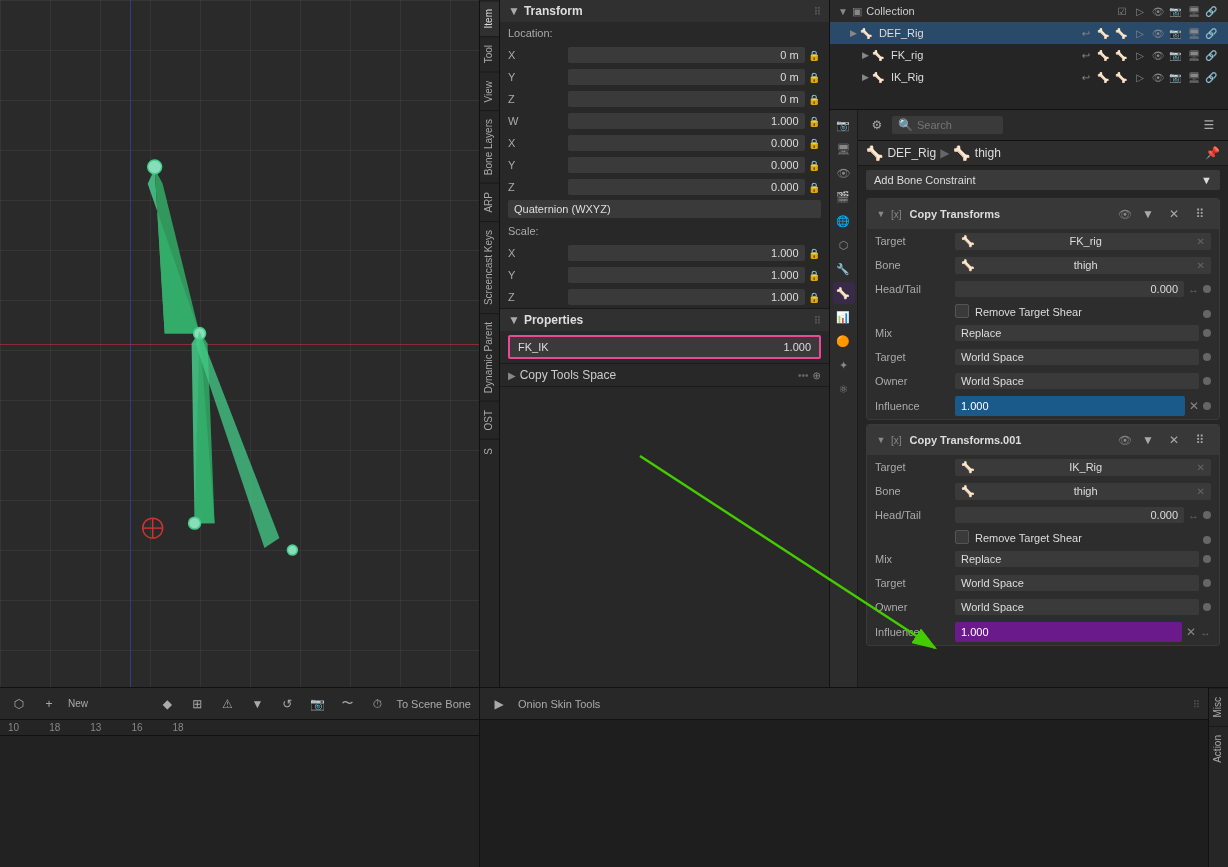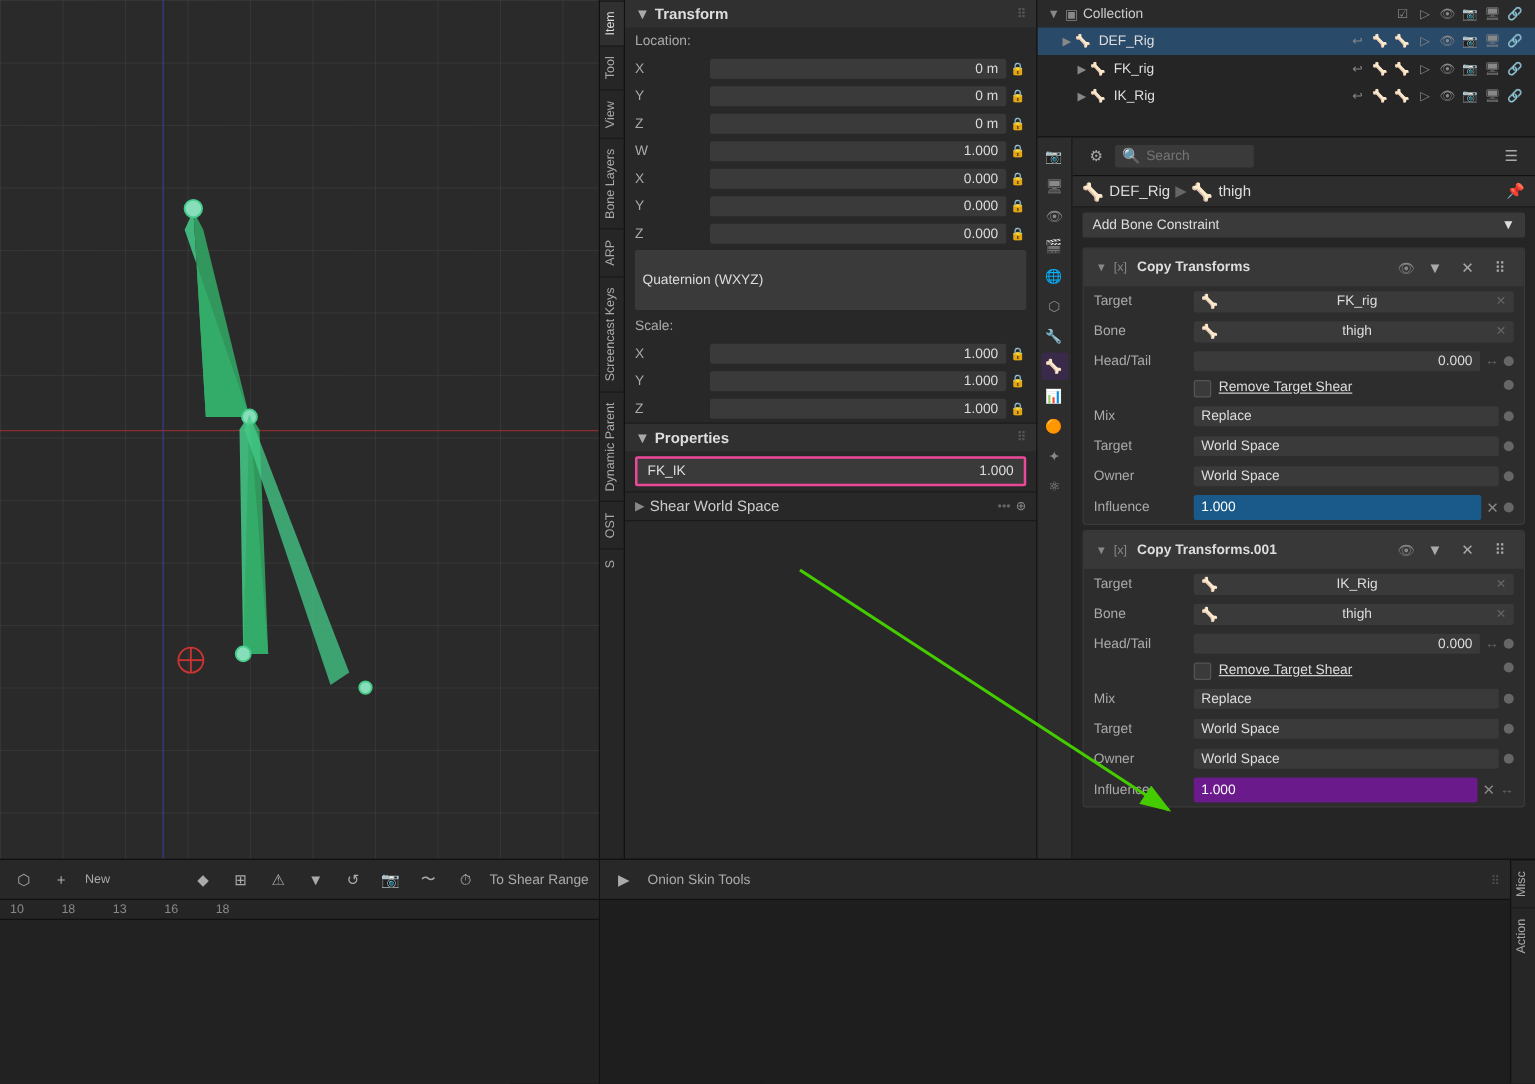--- a/index.html
+++ b/index.html
@@ -357,23 +357,22 @@
     }
 
     .constraint-value .x-btn {
       color: #666;
       cursor: pointer;
       font-size: 10px;
     }
 
     .checkbox-row {
       display: flex;
-      align-items: flex-start;
+      align-items: flex-end;
       padding: 3px 8px 3px 88px;
-      text-decoration: underline;
     }
 
     .checkbox-box {
       width: 14px;
       height: 14px;
       background: #3a3a3a;
       border: 1px solid #555;
       border-radius: 2px;
       margin-right: 6px;
     }
@@ -709,21 +708,21 @@
         <span class="field-label">Y</span>
         <div class="field-value">0.000</div>
         <span class="lock-icon">🔒</span>
       </div>
       <div class="field-row">
         <span class="field-label">Z</span>
         <div class="field-value">0.000</div>
         <span class="lock-icon">🔒</span>
       </div>
       <div class="rotation-mode">
-        <div class="rotation-dropdown" style="padding:18px 6px;display:flex;align-items:center;justify-content:space-between;">Quaternion (WXYZ)</div>
+        <div class="rotation-dropdown" style="padding:3px 6px;display:flex;align-items:center;justify-content:space-between;">Quaternion (WXYZ)</div>
       </div>
 
       <div class="field-row">
         <span class="field-label">Scale:</span>
       </div>
       <div class="field-row">
         <span class="field-label">X</span>
         <div class="field-value">1.000</div>
         <span class="lock-icon">🔒</span>
       </div>
@@ -748,21 +747,21 @@
 
       <div class="fk-ik-row">
         <span class="fk-ik-label">FK_IK</span>
         <span class="fk-ik-value">1.000</span>
       </div>
     </div>
 
     <div class="panel-section">
       <div class="copy-world-row">
         <span style="margin-right:4px;color:#888;font-size:10px;">▶</span>
-        <span>Shear World Space</span>
+        <span>Copy Tools Space</span>
         <span style="margin-left:auto;color:#666;font-size:10px;">•••</span>
         <span style="margin-left:4px;color:#888;font-size:10px;">⊕</span>
       </div>
     </div>
   </div>
 
   <div class="right-panel">
 
     <div class="outliner-section">
       <div class="collection-header">
@@ -1032,21 +1031,21 @@
         <span style="font-size:10px;color:#aaa;">New</span>
         <div style="flex:1;"></div>
         <div class="toolbar-icon">◆</div>
         <div class="toolbar-icon">⊞</div>
         <div class="toolbar-icon">⚠</div>
         <div class="toolbar-icon">▼</div>
         <div class="toolbar-icon">↺</div>
         <div class="toolbar-icon">📷</div>
         <div class="toolbar-icon">〜</div>
         <div class="toolbar-icon">⏱</div>
-        <span style="font-size:11px;color:#aaa;">To Shear Range</span>
+        <span style="font-size:11px;color:#aaa;">To Scene Bone</span>
       </div>
 
       <div class="timeline-numbers">
         <span style="margin-right:30px;">10</span>
         <span style="margin-right:30px;">18</span>
         <span style="margin-right:30px;">13</span>
         <span style="margin-right:30px;">16</span>
         <span>18</span>
       </div>
       <div class="timeline-track"></div>

